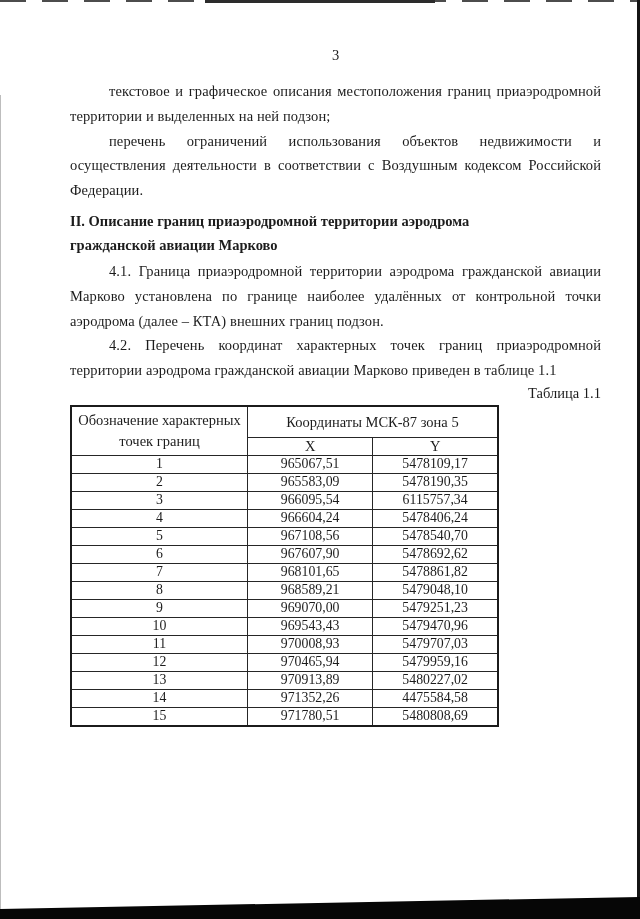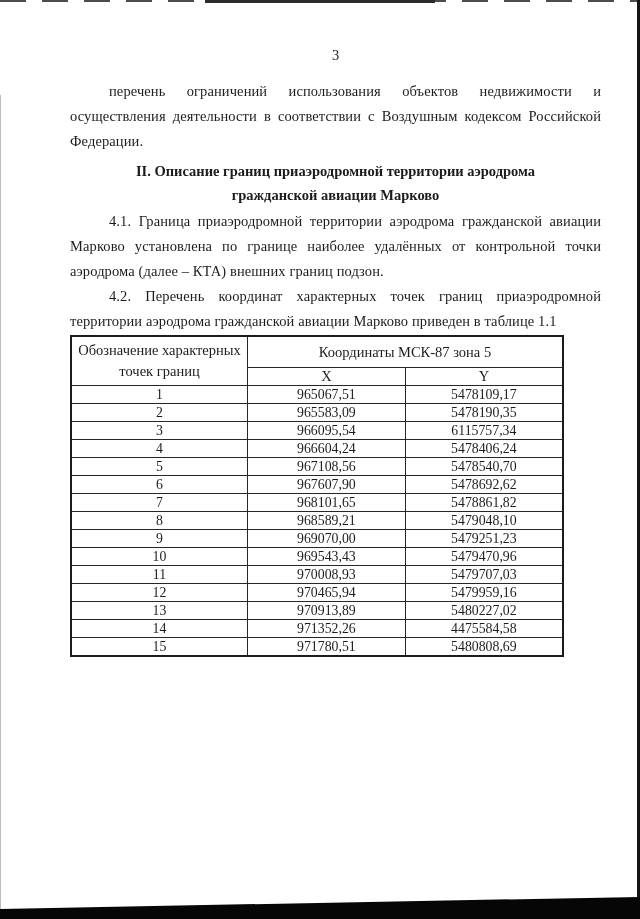--- a/index.html
+++ b/index.html
@@ -29,31 +29,31 @@
     margin-top:45px;margin-bottom:14px;height:20px;
     text-align:center;font-size:14.5px;line-height:20px;
   }
   .para{
     margin:0;font-size:14.5px;line-height:24.8px;
     text-align:justify;text-indent:39px;
     letter-spacing:.1px;
   }
   .heading{
     margin:6px 0 2px;
-    font-weight:bold;text-align:center;
+    font-weight:bold;
     font-size:14.5px;line-height:24px;
   }
   .caption{
     margin:0;height:20px;line-height:20px;
     text-align:right;font-size:14.5px;
   }
   table.coords{
     margin-top:2px;
     border-collapse:collapse;
-    width:494px;
+    width:429px;
     table-layout:fixed;
     border:2px solid #1b1b1b;
   }
   table.coords th,table.coords td{
     border:1px solid #262626;
     padding:0;
     font-weight:normal;
     text-align:center;
     font-family:"Liberation Serif","DejaVu Serif",serif;
     color:#1c1c1c;
@@ -72,30 +72,32 @@
 <div class="page">
   <div class="scan-top"></div>
   <div class="scan-top-dark"></div>
   <div class="scan-right"></div>
   <div class="scan-left"></div>
   <div class="scan-bottom"></div>
 
   <div class="content">
     <div class="page-number">3</div>
 
+    <p class="para">текстовое и графическое описания местоположения границ приаэродромной территории и выделенных на ней подзон;</p>
     <p class="para">перечень ограничений использования объектов недвижимости и осуществления деятельности в соответствии с Воздушным кодексом Российской Федерации.</p>
 
     <div class="heading">
       <div>II. Описание границ приаэродромной территории аэродрома</div>
       <div>гражданской авиации Марково</div>
     </div>
 
     <p class="para">4.1. Граница приаэродромной территории аэродрома гражданской авиации Марково установлена по границе наиболее удалённых от контрольной точки аэродрома (далее – КТА) внешних границ подзон.</p>
     <p class="para">4.2. Перечень координат характерных точек границ приаэродромной территории аэродрома гражданской авиации Марково приведен в таблице 1.1</p>
 
+    <div class="caption">Таблица 1.1</div>
 
     <table class="coords">
       <thead>
         <tr>
           <th class="c1h" rowspan="2">Обозначение характерных точек границ</th>
           <th class="coordsh" colspan="2">Координаты МСК-87 зона 5</th>
         </tr>
         <tr>
           <th class="xyh">X</th>
           <th class="xyh">Y</th>

